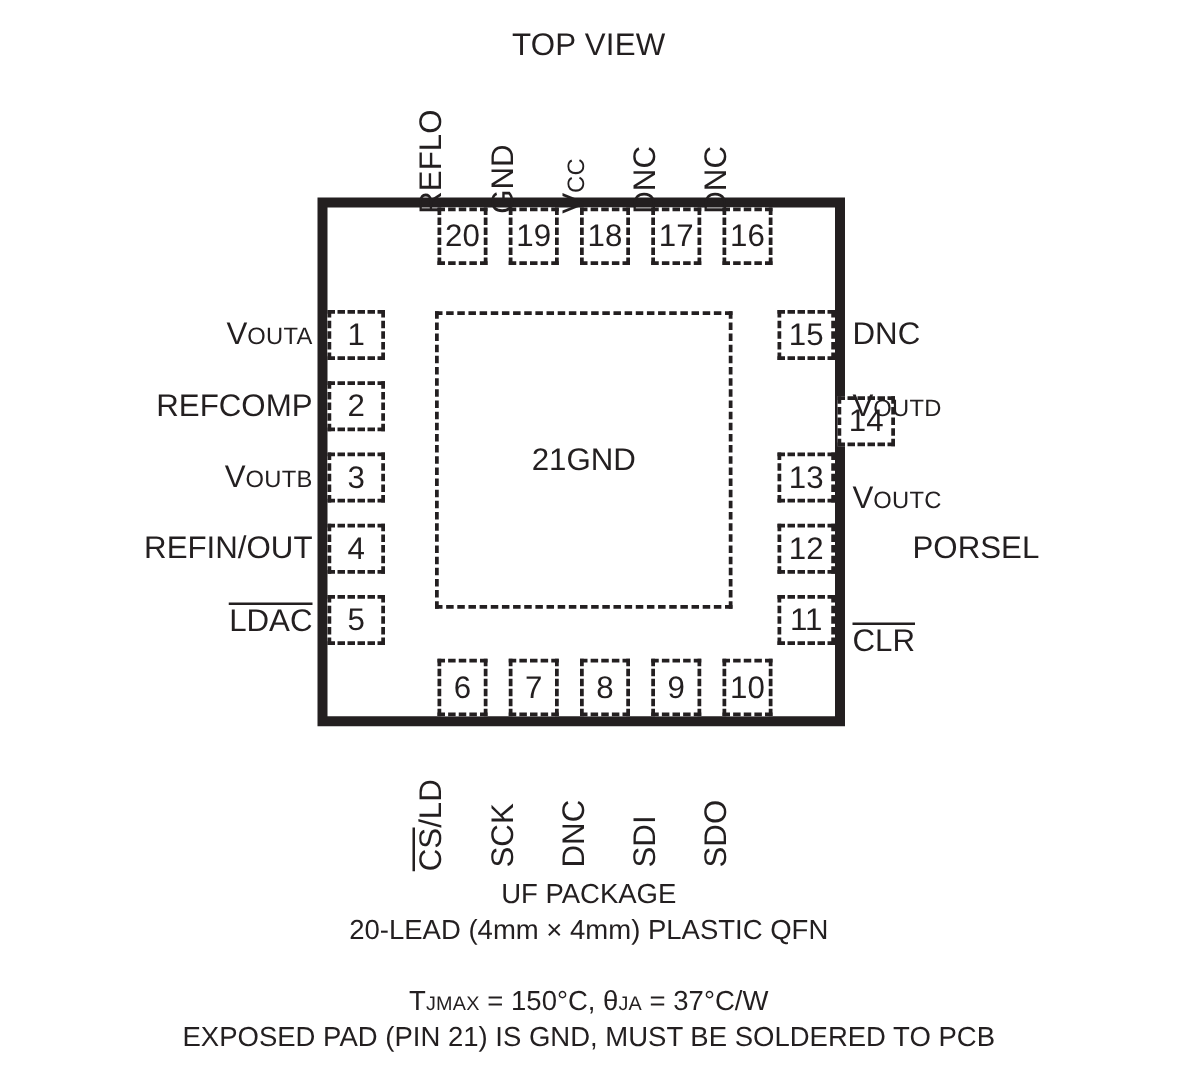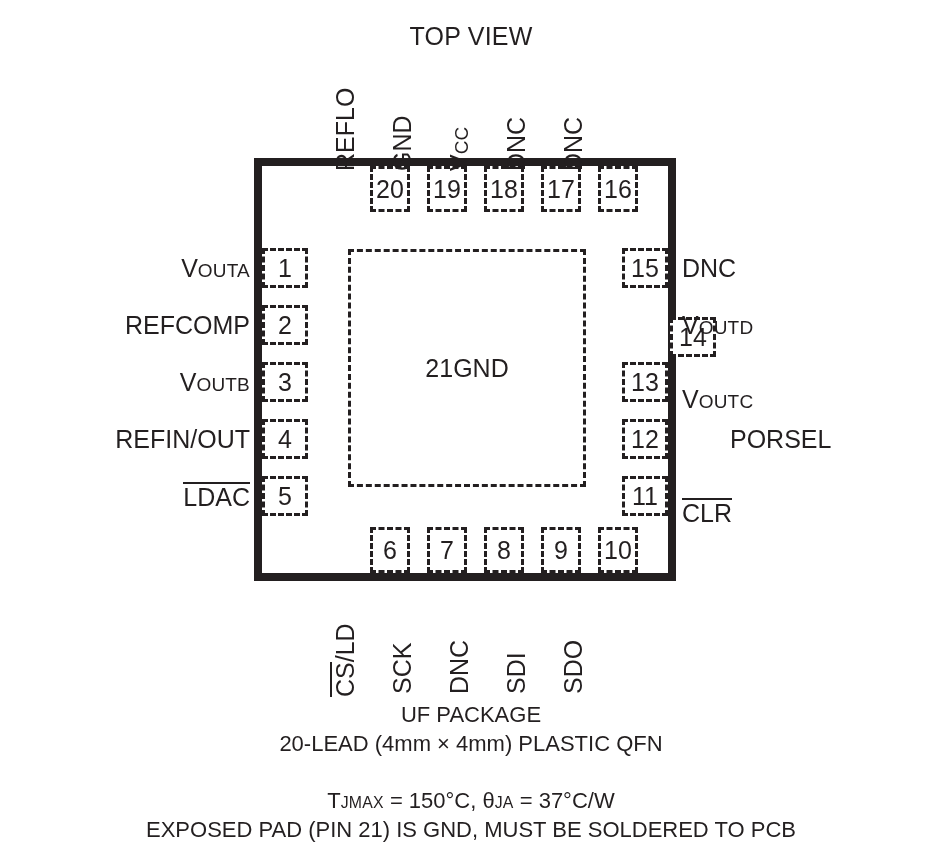--- a/index.html
+++ b/index.html
@@ -55,21 +55,21 @@
   .pin-box {
     position: absolute;
     border: 3px dashed #231f20;
     background: #ffffff;
     display: flex;
     align-items: center;
     justify-content: center;
     font-size: 25px;
     line-height: 1;
   }
-  .pin-box.horiz { width: 40px; height: 46px; margin-left: 20px; }  
+  .pin-box.horiz { width: 40px; height: 46px; }  
   .pin-box.vert  { width: 46px; height: 40px; }  
 
   
   .pin-label {
     position: absolute;
     font-size: 25px;
     line-height: 1;
     white-space: nowrap;
   }
   .pin-label.left  { text-align: right;  transform: translateY(-50%); }

